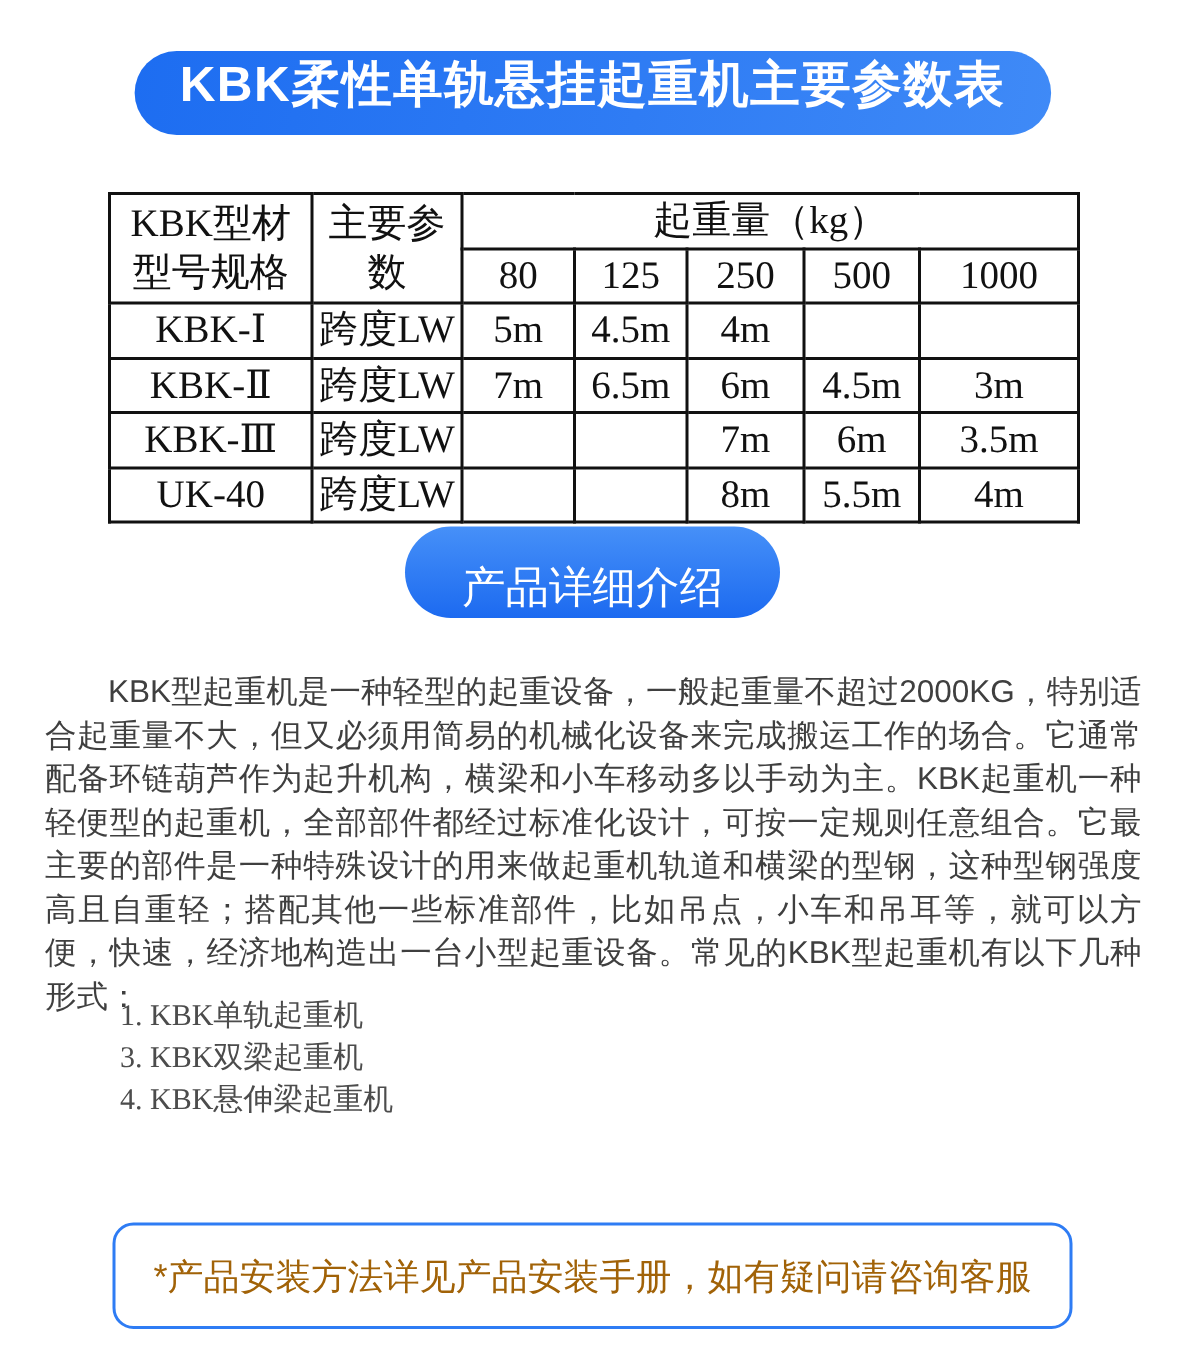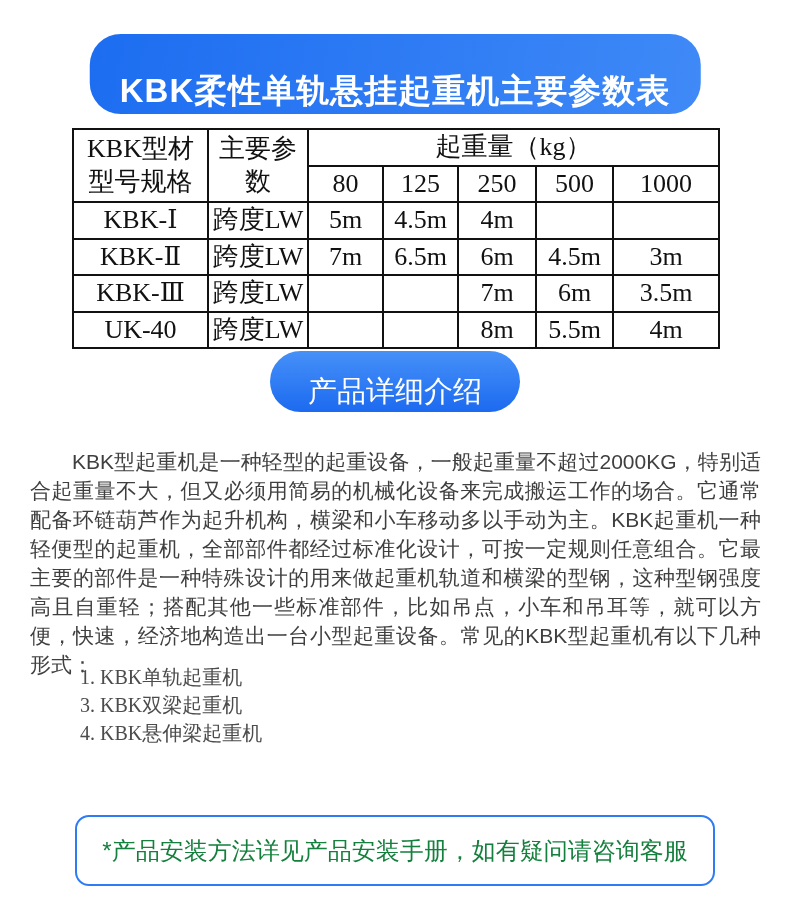--- a/index.html
+++ b/index.html
@@ -7,25 +7,25 @@
   body {
     width:790px; height:903px;
     position:relative;
     font-family:"Liberation Sans","DejaVu Sans",sans-serif;
     overflow:hidden;
   }
 
   
   .banner {
     position:absolute; top:34px; left:50%; transform:translateX(-50%);
-    min-width:508px; height:80px; padding:0 30px;
+    min-width:508px; height:56px; padding:0 30px;
     border-radius:31px;
     background:linear-gradient(100deg,#1d6df1 0%,#2f7cf4 55%,#3f8af7 100%);
     color:#ffffff; font-size:33px; font-weight:bold; letter-spacing:1px;
-    display:flex; align-items:flex-end; justify-content:center;
+    display:flex; align-items:flex-start; justify-content:center;
     white-space:nowrap;
   }
 
   
   table.spec {
     position:absolute; left:72px; top:128px;
     width:646px;
     border-collapse:collapse; table-layout:fixed;
     font-family:"Liberation Serif","DejaVu Serif",serif;
     font-size:26px; color:#111111;
@@ -69,21 +69,21 @@
   .type-col li {
     font-size:20px; line-height:28px; color:#4c4c4c;
     white-space:nowrap;
   }
 
   
   .notice {
     position:absolute; left:75px; top:815px; width:640px; height:71px;
     border:2px solid #2e7cf4; border-radius:14px; background:#ffffff;
     display:flex; align-items:center; justify-content:center;
-    font-size:24px; color:#15803d; white-space:nowrap;
+    font-size:24px; color:#a16207; white-space:nowrap;
   }
 </style>
 </head>
 <body>
 
 <div class="banner">
   <span>KBK柔性单轨悬挂起重机主要参数表</span>
 </div>
 
 <table class="spec">

